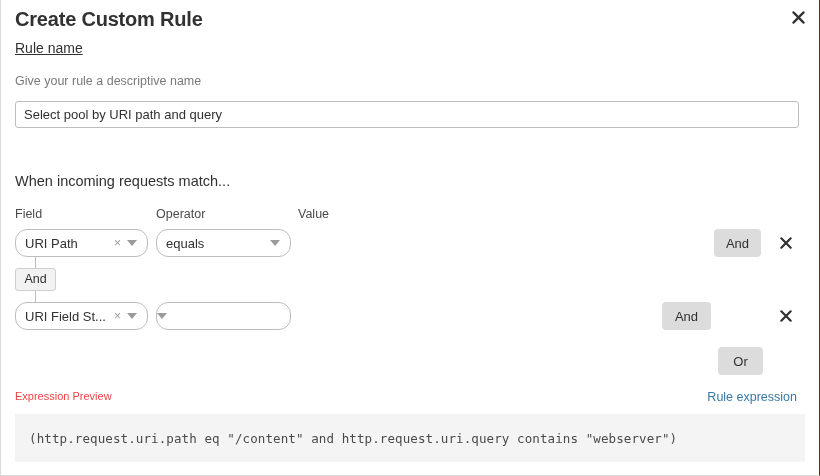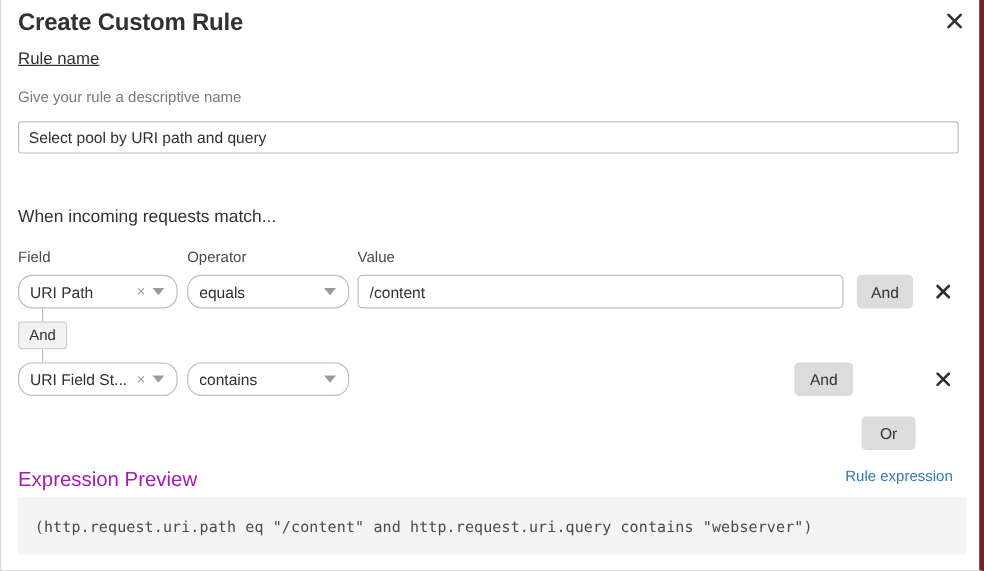--- a/index.html
+++ b/index.html
@@ -15,21 +15,21 @@
     overflow: hidden;
   }
 
   .modal {
     position: relative;
     box-sizing: border-box;
     width: 820px;
     height: 476px;
     background: #ffffff;
     border-left: 1px solid #d9d9d9;
-    border-right: 4px solid #7f1d1d;
+    border-right: 1px solid #7f1d1d;
     border-bottom: 1px solid #d9d9d9;
   }
 
   
   .modal-title {
     position: absolute;
     left: 14px;
     top: 8px;
     font-size: 20px;
     font-weight: bold;
@@ -235,22 +235,22 @@
     cursor: pointer;
     padding: 0;
     line-height: 21px;
   }
 
   
   .expr-label {
     position: absolute;
     left: 14px;
     top: 390px;
-    font-size: 17px;
-    color: #a21caf;
+    font-size: 11px;
+    color: #ef4444;
   }
   .edit-expr {
     position: absolute;
     right: 22px;
     top: 390px;
     font-size: 12.5px;
     color: #3579a8;
     text-decoration: none;
     cursor: pointer;
   }
@@ -299,41 +299,39 @@
   <div class="cond-row row1">
     <div class="sel sel-field">
       <span class="sel-text">URI Path</span>
       <span class="clear-x">×</span>
       <span class="caret"></span>
     </div>
     <div class="sel sel-operator">
       <span class="sel-text">equals</span>
       <span class="caret"></span>
     </div>
-    <input class="val-input val-row1" type="text" value="/content" style="">
     <button class="logic-btn and-row1">And</button>
     <button class="del-btn" aria-label="Delete condition">
       <svg width="14" height="14" viewBox="0 0 14 14">
         <path d="M2.3 2.3 L11.7 11.7 M11.7 2.3 L2.3 11.7" stroke="#313131" stroke-width="2.2" stroke-linecap="round"></path>
       </svg>
     </button>
   </div>
 
   <div class="connector-line-top"></div>
   <button class="and-pill">And</button>
   <div class="connector-line-bottom"></div>
 
   <div class="cond-row row2">
     <div class="sel sel-field">
       <span class="sel-text">URI Field St...</span>
       <span class="clear-x">×</span>
       <span class="caret"></span>
     </div>
     <div class="sel sel-operator">
-      <span class="sel-text">contains</span>
       <span class="caret"></span>
     </div>
     <button class="logic-btn and-row2">And</button>
     <button class="logic-btn or-row2">Or</button>
     <button class="del-btn" aria-label="Delete condition">
       <svg width="14" height="14" viewBox="0 0 14 14">
         <path d="M2.3 2.3 L11.7 11.7 M11.7 2.3 L2.3 11.7" stroke="#313131" stroke-width="2.2" stroke-linecap="round"></path>
       </svg>
     </button>
   </div>

